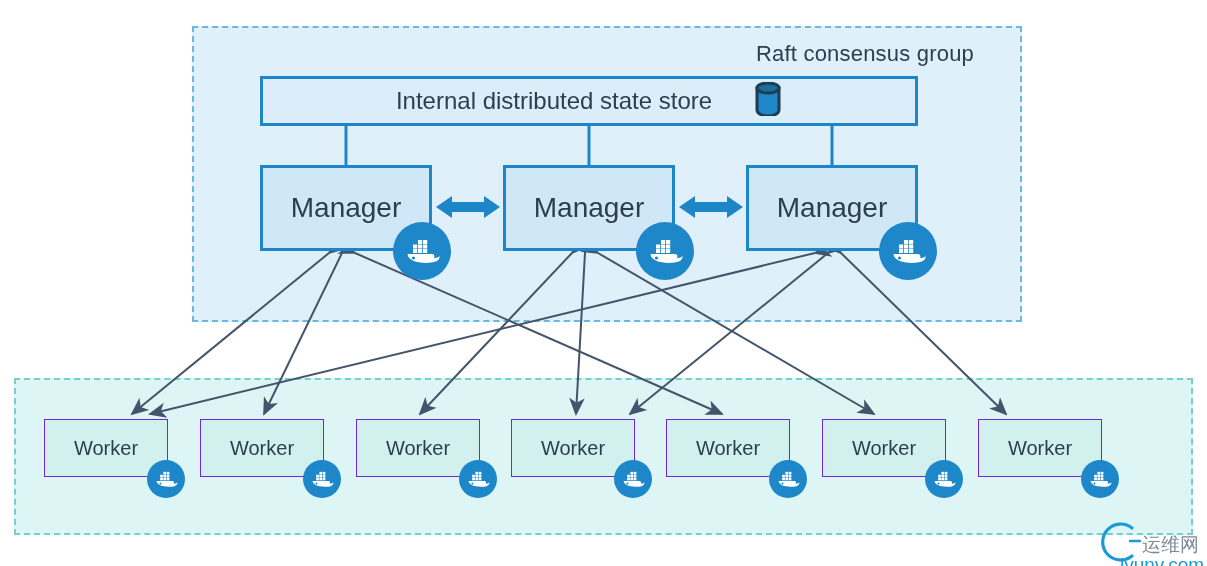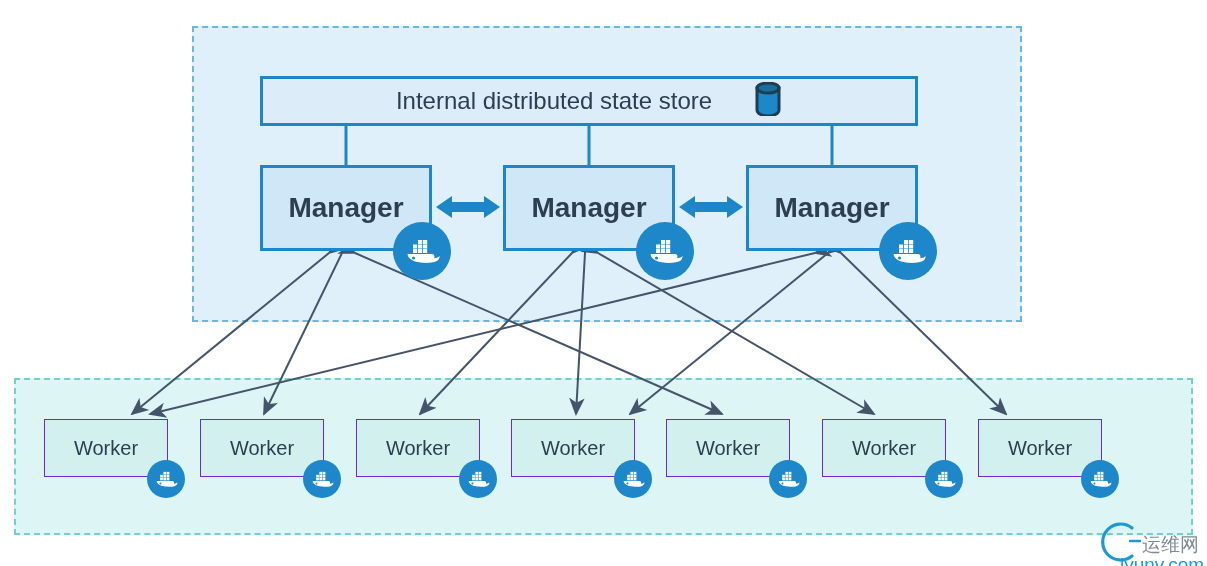--- a/index.html
+++ b/index.html
@@ -76,21 +76,20 @@
   .node-manager {
     width: 172px;
     height: 86px;
     top: 165px;
     background: #cfe7f7;
     border: 3px solid #1c86c8;
   }
   .node-manager .node-label {
     font-size: 28px;
     color: #2c3e50;
-    font-weight: bold;
   }
   .node-worker {
     width: 124px;
     height: 58px;
     top: 419px;
     background: #d2f0ee;
     border: 1px solid #6d28d9;
   }
   .node-worker .node-label {
     font-size: 20px;
@@ -137,20 +136,21 @@
     height: 566px;
     pointer-events: none;
   }
 </style>
 </head>
 <body>
 
 <div id="canvas">
 
   <div class="zone zone-raft"></div>
+  <div class="zone-label label-raft">Raft consensus group</div>
 
   <div class="zone zone-gossip"></div>
 
   <svg class="links" viewBox="0 0 1207 566">
     <defs>
       <marker id="ah" markerWidth="9" markerHeight="9" refX="8" refY="4.5" orient="auto" markerUnits="strokeWidth">
         <path d="M0,0.6 L9,4.5 L0,8.4 L2.4,4.5 Z" fill="#44546a"></path>
       </marker>
     </defs>
 

